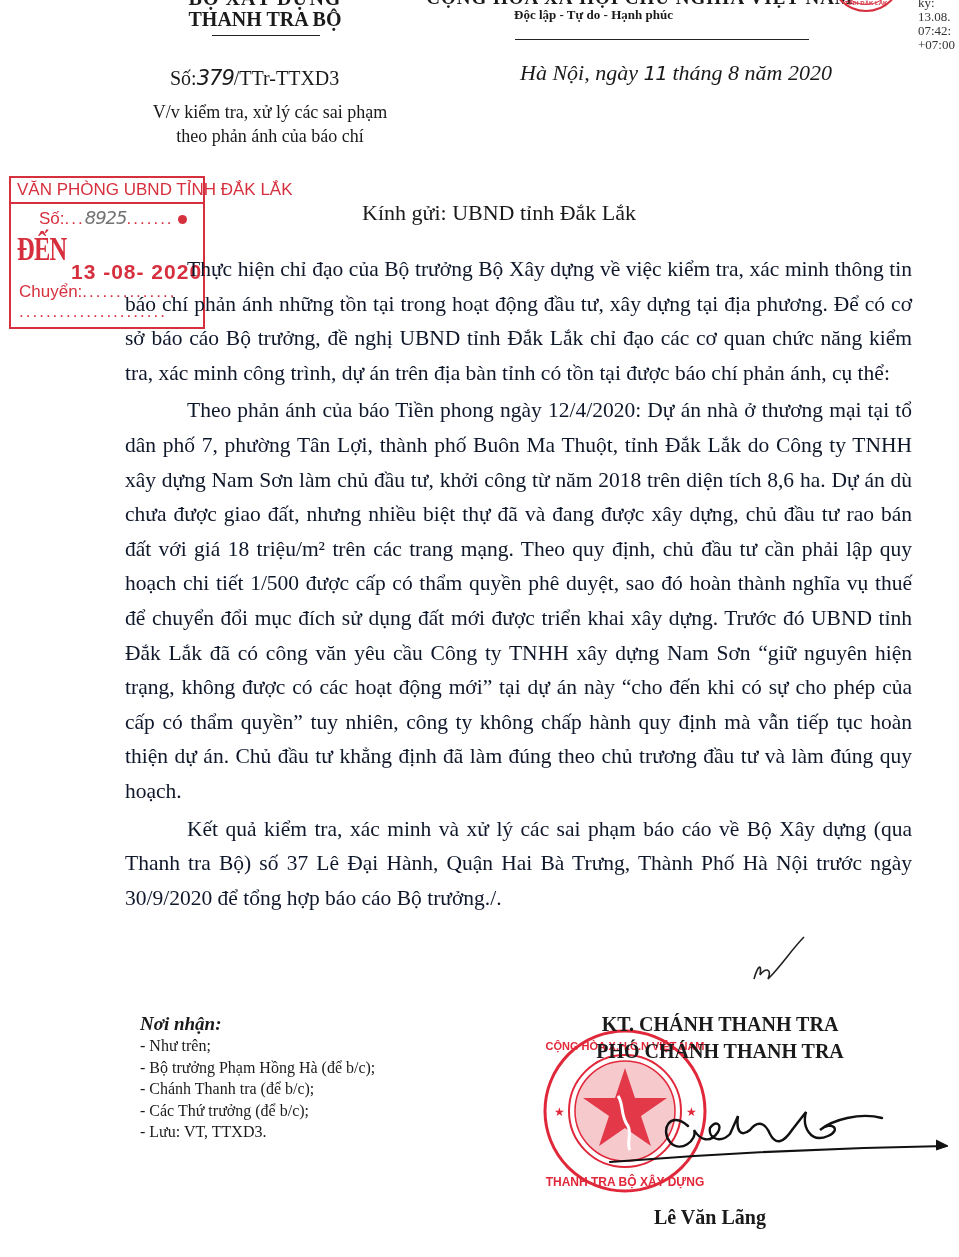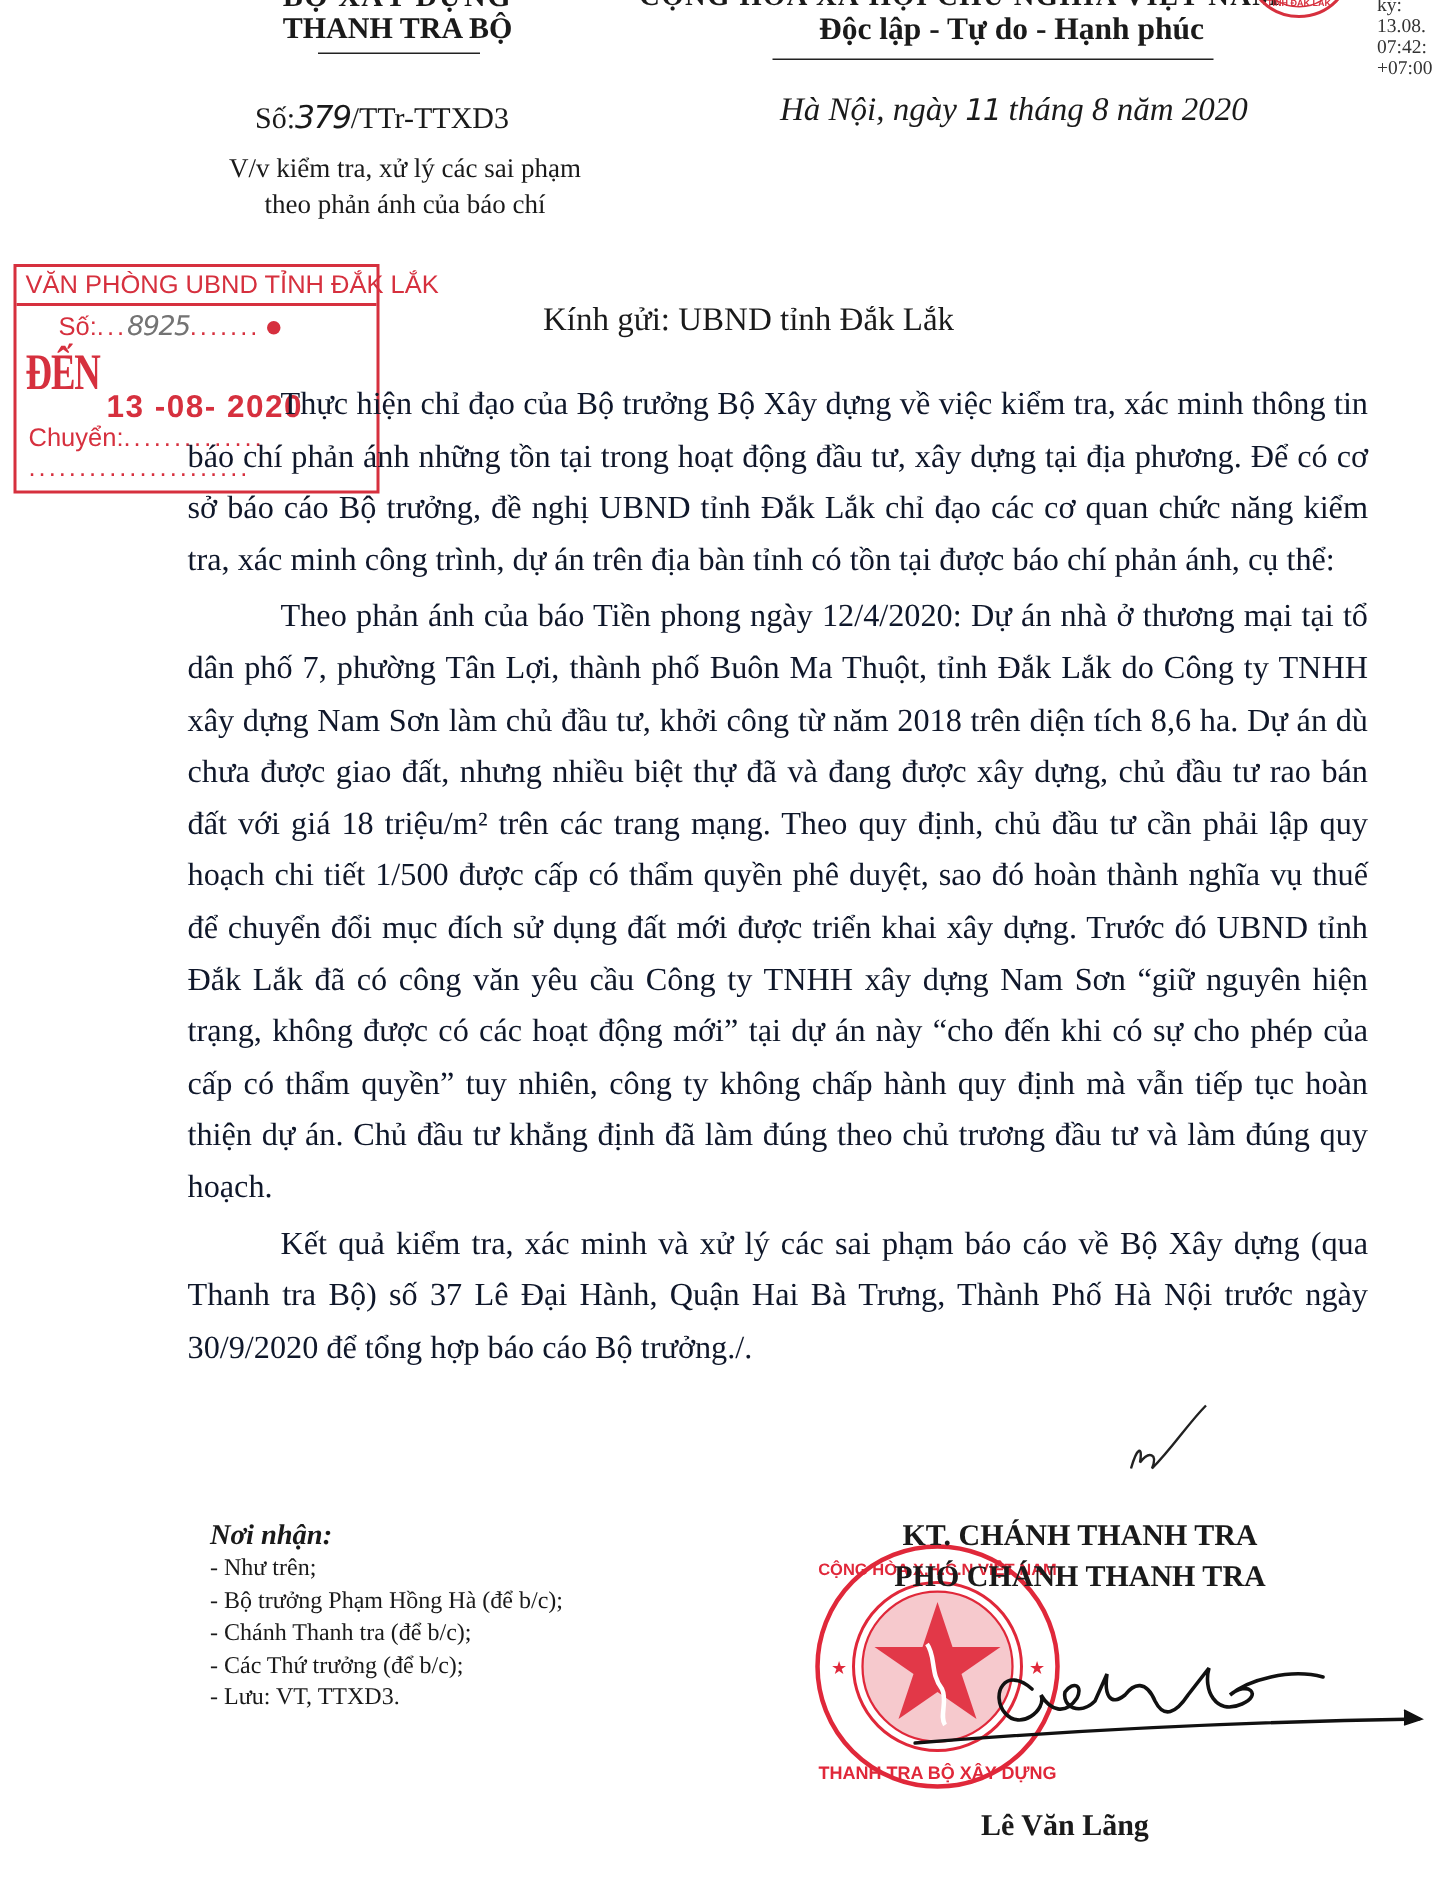--- a/index.html
+++ b/index.html
@@ -38,40 +38,40 @@
 
 <div class="abs num" style="left:170px; top:66px; width:220px; white-space:nowrap;">
   <span>Số:</span><span class="hand" style="font-size:21px;">379</span><span>/TTr-TTXD3</span>
 </div>
 <div class="abs center subject" style="left:120px; top:100px; width:300px;">
   <div>V/v kiểm tra, xử lý các sai phạm</div>
   <div>theo phản ánh của báo chí</div>
 </div>
 
 <div class="abs center hdr-cut" style="left:420px; width:440px; top:-13px; font-size:19px;">CỘNG HÒA XÃ HỘI CHỦ NGHĨA VIỆT NAM</div>
-<div class="abs org" style="left:514px; top:7px; font-size:21px; white-space:nowrap;margin-left:32px;">Độc lập - Tự do - Hạnh phúc</div>
+<div class="abs org" style="left:514px; top:7px; font-size:13px; white-space:nowrap;">Độc lập - Tự do - Hạnh phúc</div>
 <div class="abs" style="left:515px; width:294px; top:39px; border-top:1.5px solid #222;"></div>
 <div class="abs date" style="left:520px; top:60px; white-space:nowrap;">
   <span>Hà Nội, ngày</span>
   <span class="hand" style="font-size:20px;">11</span>
   <span>tháng 8 năm 2020</span>
 </div>
 
 <div class="abs" style="left:830px; top:-60px; width:72px; height:72px; border:2px solid #d6303e; border-radius:50%; box-sizing:border-box;">
   <div class="abs" style="left:5px; top:5px; right:5px; bottom:5px; border:1px solid #d6303e; border-radius:50%;"></div>
   <div class="abs" style="left:6px; bottom:4px; font-size:6px; color:#d6303e; font-family:'Liberation Sans',sans-serif; font-weight:bold; width:56px; text-align:center;">TỈNH ĐẮK LẮK</div>
 </div>
 <div class="abs dig" style="left:918px; top:-4px; color:#333; font-size:13px; line-height:14px;">
   <div>ký:</div>
   <div>13.08.</div>
   <div>07:42:</div>
   <div>+07:00</div>
 </div>
 
-<div class="abs stamp" style="left:9px; top:176px; width:244px; height:153px; box-sizing:border-box;">
+<div class="abs stamp" style="left:9px; top:176px; width:196px; height:153px; box-sizing:border-box;">
   <div class="stamp-title" style="white-space:nowrap;">VĂN PHÒNG UBND TỈNH ĐẮK LẮK</div>
   <div class="abs" style="left:28px; top:29px; font-size:17px; white-space:nowrap;">
     <span>Số:</span><span class="dots">...</span><span class="hand" style="color:#737373; font-size:18px;">8925</span><span class="dots">.......</span>
     <span style="display:inline-block; width:9px; height:9px; border-radius:50%; background:#d6303e;"></span>
   </div>
   <div class="abs" style="left:6px; top:52px; font-family:'Liberation Serif',serif; font-size:34px; font-weight:bold; transform:scaleX(0.72); transform-origin:left; letter-spacing:-1px;">ĐẾN</div>
   <div class="abs" style="left:60px; top:62px; font-size:21px; font-weight:bold; white-space:nowrap; letter-spacing:1px;margin-top:20px;">13 -08- 2020</div>
   <div class="abs" style="left:8px; top:104px; font-size:17px; white-space:nowrap;">
     <span>Chuyển:</span><span class="dots">..............</span>
   </div>

